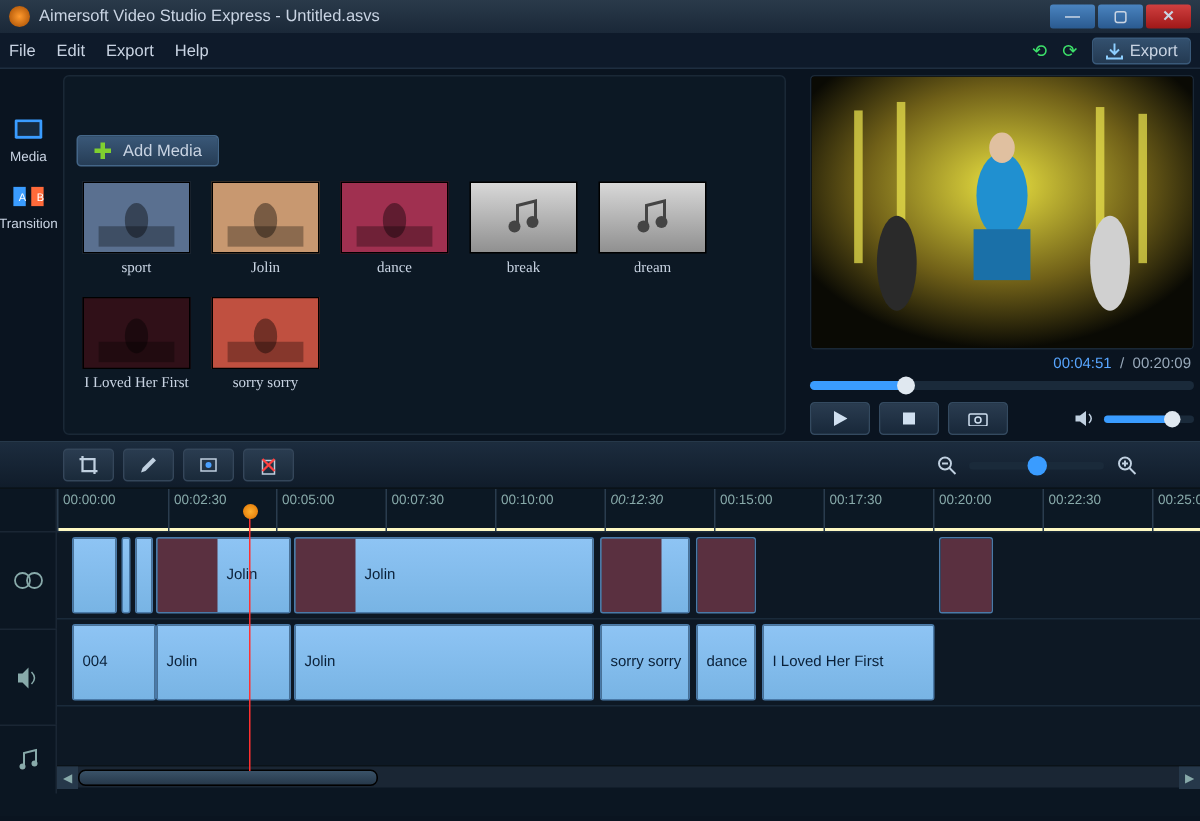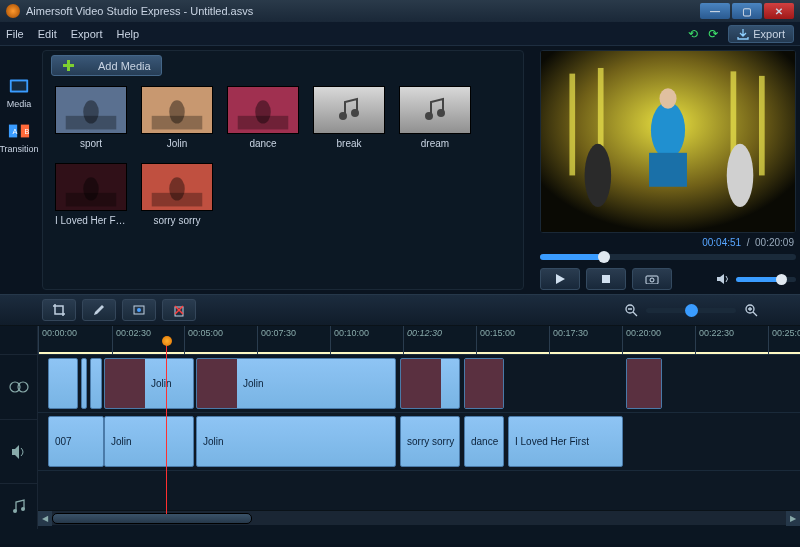--- a/index.html
+++ b/index.html
@@ -18,26 +18,26 @@
 .menubar .right { margin-left: auto; display: flex; align-items: center; gap: 10px; }
 .arrow-btn { color: #3de06a; font-size: 12px; cursor:pointer; }
 .export-btn { background: linear-gradient(#33506e,#243a52); border: 1px solid #3a5a7a; padding: 2px 8px; border-radius: 3px; display:flex; align-items:center; gap:4px; }
 
 .upper { height: 248px; display: flex; }
 .leftnav { width: 38px; background: #0a1420; display: flex; flex-direction: column; align-items: center; padding-top: 30px; gap: 12px; }
 .leftnav .nav-item { display:flex; flex-direction:column; align-items:center; gap:3px; cursor:pointer; font-size:9px; }
 .nav-icon { width: 22px; height: 20px; }
 
 .media-panel { flex: 1; background: #0c1824; border: 1px solid #1a2836; border-radius: 4px; margin: 4px; padding: 4px 8px; }
-.add-media-btn { background: linear-gradient(#3a5878,#263d56); border: 1px solid #446688; padding: 3px 10px; border-radius: 3px; display:inline-flex; align-items:center; gap:23px; margin-bottom:6px; }
+.add-media-btn { background: linear-gradient(#3a5878,#263d56); border: 1px solid #446688; padding: 3px 10px; border-radius: 3px; display:inline-flex; align-items:center; gap:7px; margin-bottom:6px;margin-top:35px; }
 .media-grid { display: flex; flex-wrap: wrap; gap: 14px; padding: 4px; }
 .media-item { display:flex; flex-direction:column; align-items:center; width:72px; cursor:pointer; }
 .thumb { width: 72px; height: 48px; background: #222; border: 1px solid #000; display:flex; align-items:center; justify-content:center; overflow:hidden; }
 .thumb.audio { background: linear-gradient(#d8d8d8,#909090); }
-.media-label { margin-top: 4px; font-size: 10px; text-align:center; white-space:nowrap; overflow:hidden; text-overflow:ellipsis; max-width:72px; }
+.media-label { margin-top: 4px; font-size: 10px; text-align:center; white-space:nowrap; overflow:hidden; text-overflow:ellipsis; max-width:72px;font-family:Liberation Serif, serif; }
 
 .preview { width: 268px; margin: 4px 4px 4px 0; display:flex; flex-direction:column;padding-left:12px; }
 .preview-screen { flex: 1; background: #000; border: 1px solid #1a2836; border-radius: 3px; min-height:150px; display:flex; align-items:center; justify-content:center; overflow:hidden; }
 .preview-img { width:100%; height:100%; }
 .preview-time { text-align: right; font-size: 10px; padding: 4px 2px; color:#9ab; }
 .preview-time .cur { color: #58a6ff; }
 .seekbar { height: 6px; background: #1a2a3a; border-radius: 3px; position: relative; margin: 2px 0; }
 .seekbar .fill { height: 6px; width: 25%; background: #3a9cff; border-radius: 3px; }
 .seekbar .knob { position:absolute; top:-3px; left:25%; width:12px; height:12px; background:#e0e8f0; border-radius:50%; margin-left:-6px; }
 .preview-ctrl { display:flex; align-items:center; gap:6px; margin-top:6px; }
@@ -361,21 +361,21 @@
         </div>
         <div class="clip" style="left: 426px; width: 40px;">
           <div class="clip-thumb" style="background: rgb(90, 48, 64);"></div>
         </div>
         <div class="clip" style="left: 588px; width: 36px;">
           <div class="clip-thumb" style="background: rgb(90, 48, 64);"></div>
         </div>
       </div>
     <div class="track" id="audio-track">
         <div class="clip" style="left: 10px; width: 56px;">
-          <div class="clip-label">007</div>
+          <div class="clip-label">004</div>
         </div>
         <div class="clip" style="left: 66px; width: 90px;">
           <div class="clip-label">Jolin</div>
         </div>
         <div class="clip" style="left: 158px; width: 200px;">
           <div class="clip-label">Jolin</div>
         </div>
         <div class="clip" style="left: 362px; width: 60px;">
           <div class="clip-label">sorry sorry</div>
         </div>

